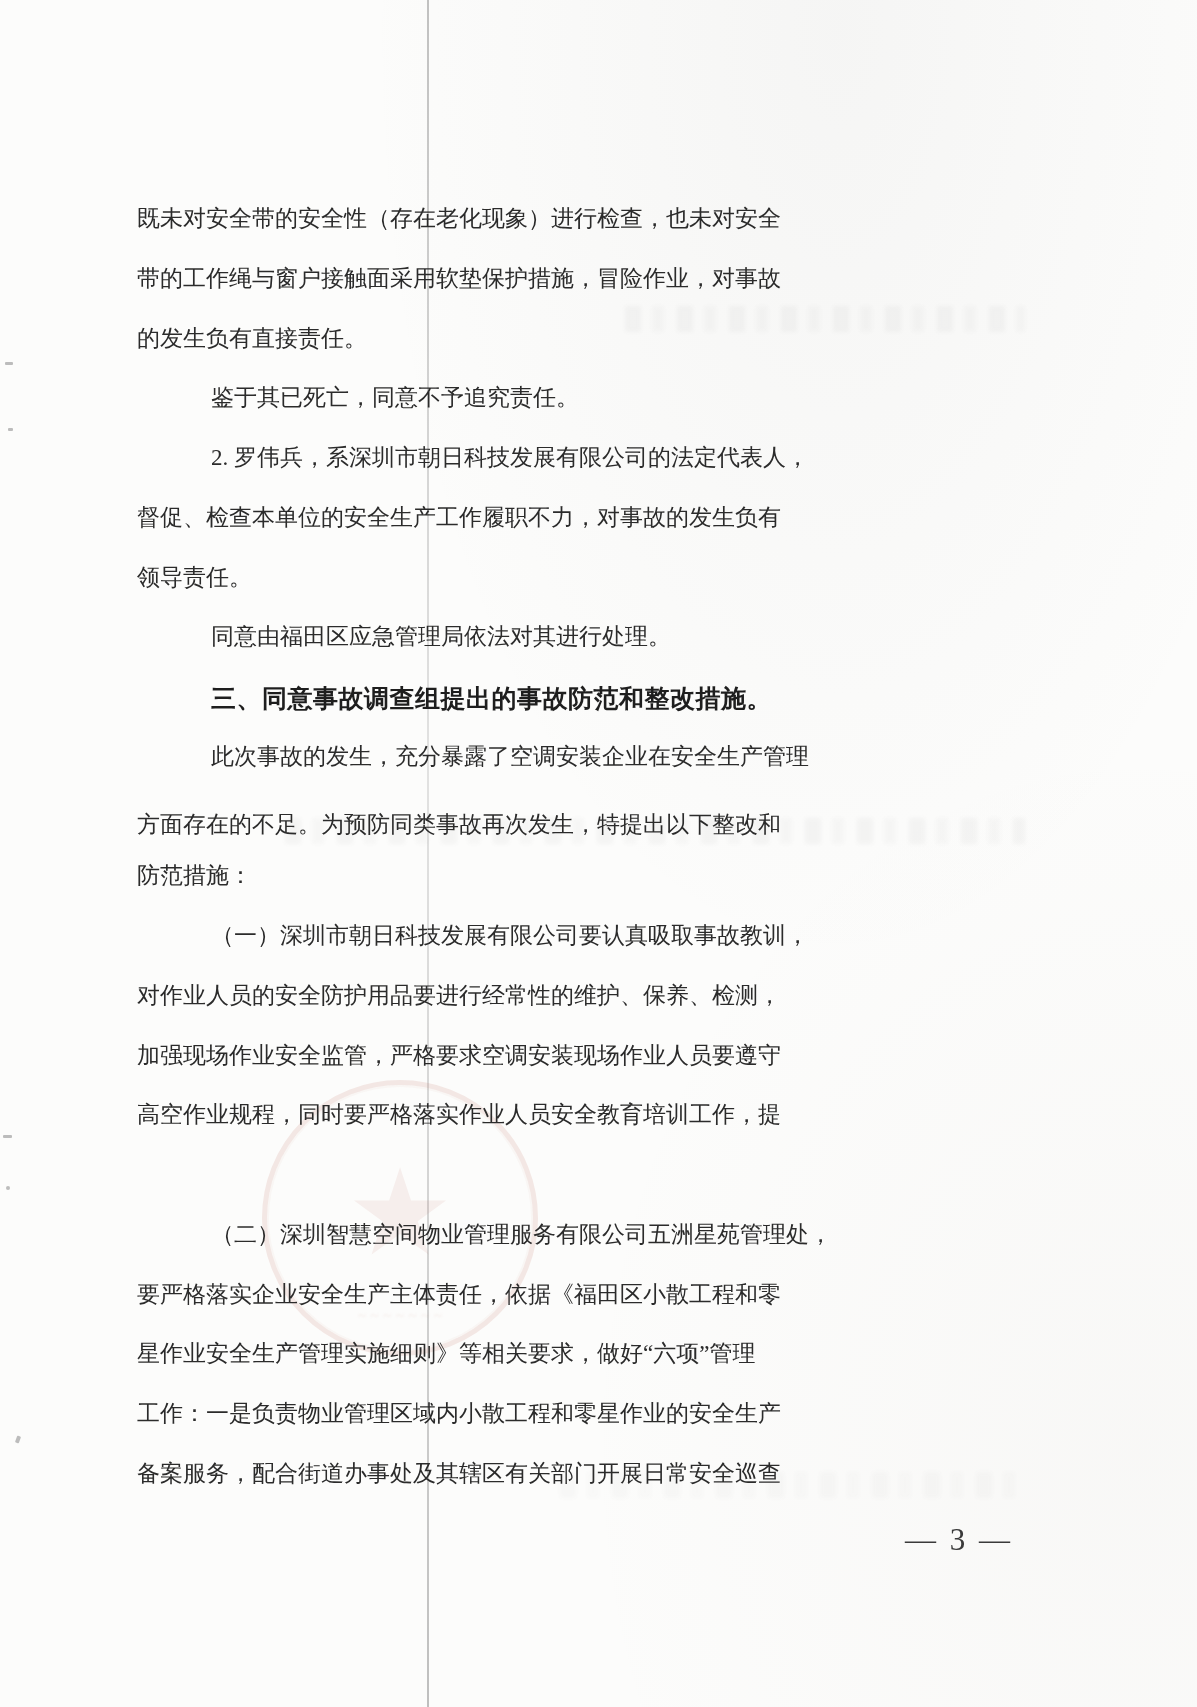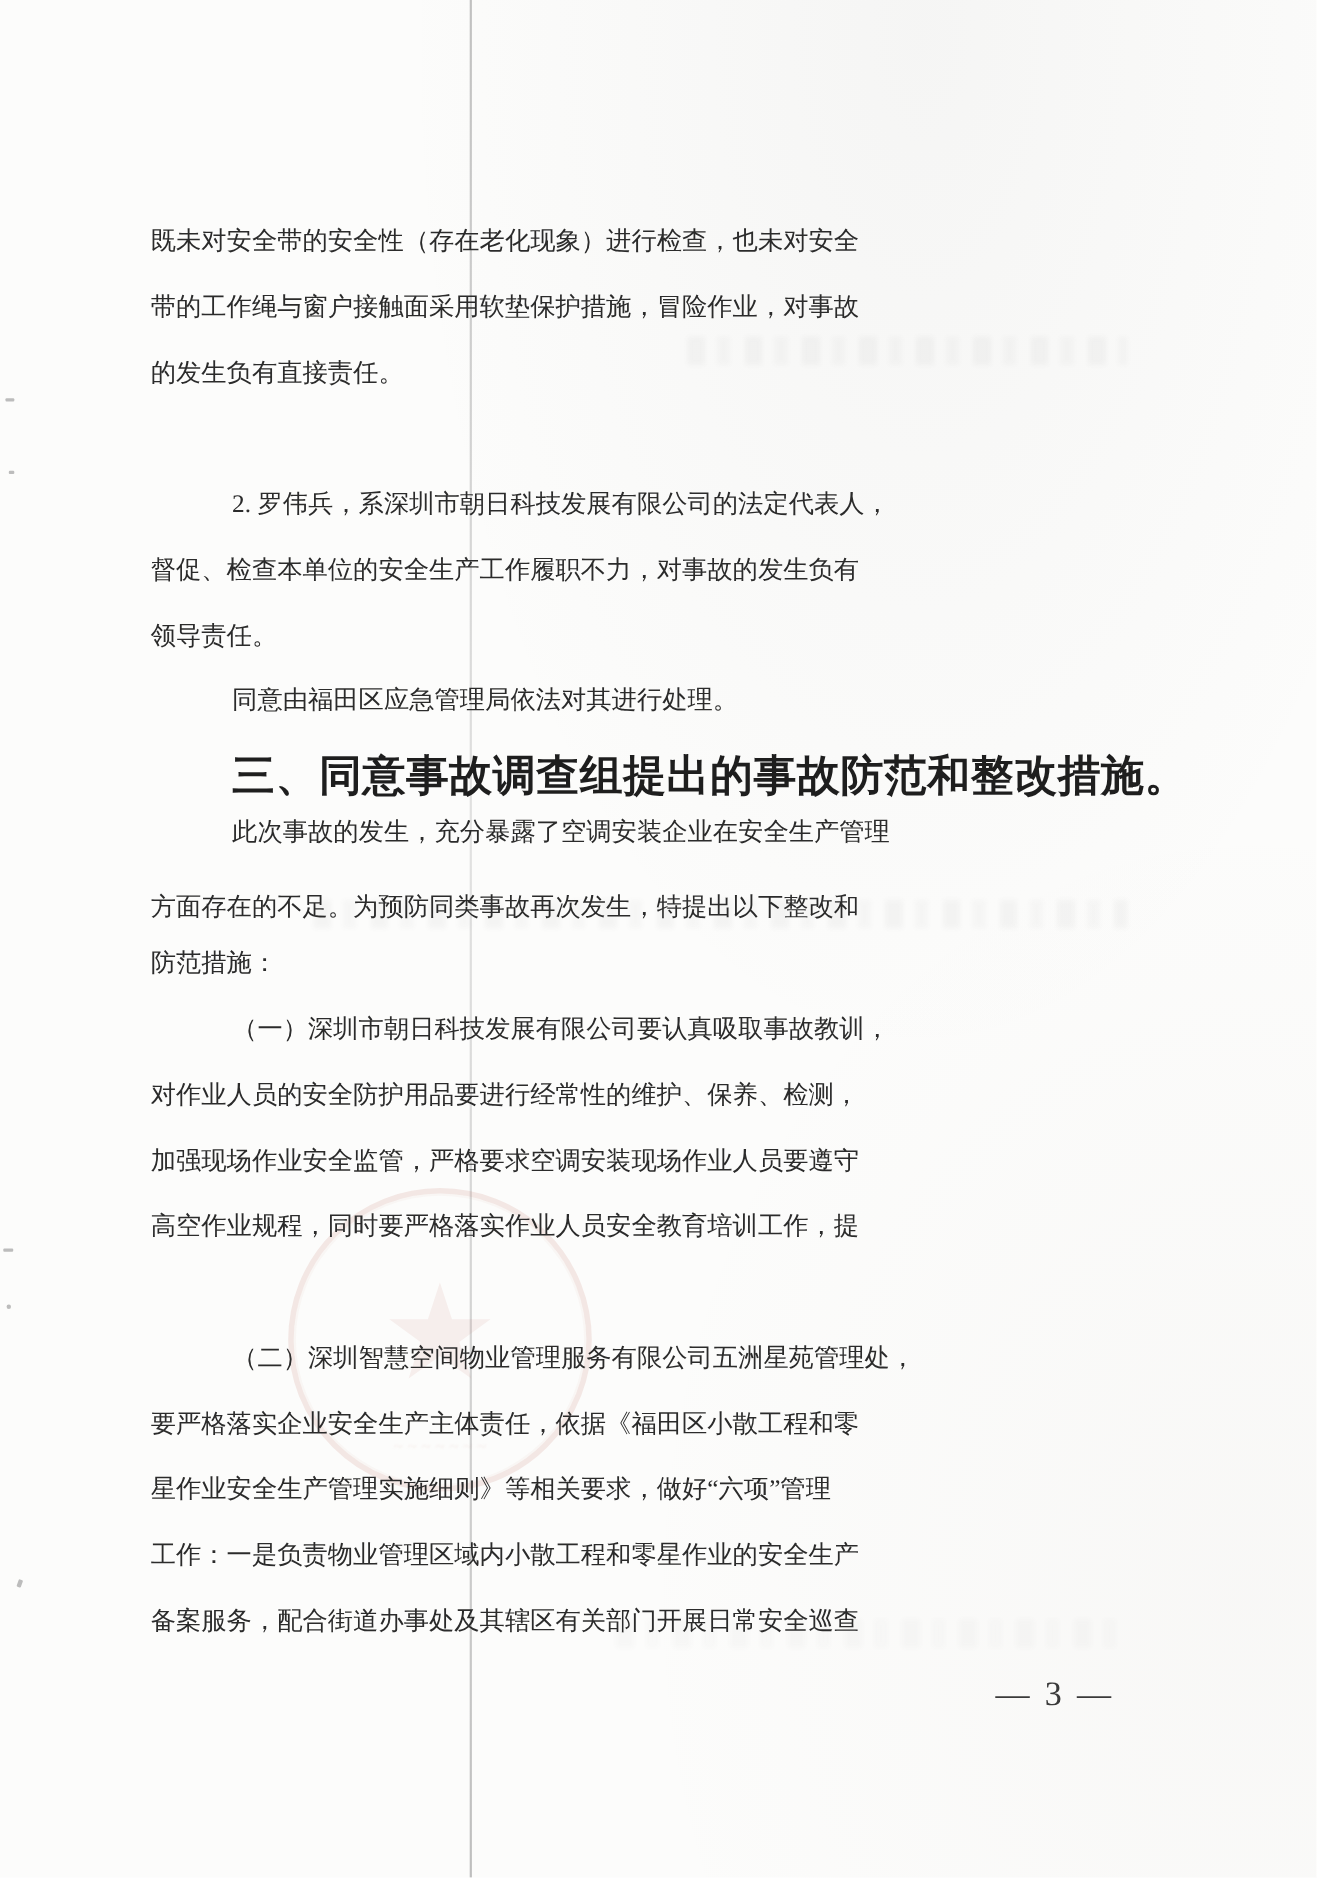--- a/index.html
+++ b/index.html
@@ -20,21 +20,21 @@
       rgba(150,150,150,0.45) 80%, rgba(140,140,140,0.55));
   }
   .text-layer{position:absolute;inset:0;}
   .line{
     position:absolute;
     font-size:23px;line-height:1.15;color:#2b2b2b;
     white-space:pre;letter-spacing:0px;
   }
   .line.bold{
     font-family:"Liberation Sans","DejaVu Sans",sans-serif;
-    font-weight:700;font-size:39px;color:#1e1e1e;letter-spacing:0.5px;
+    font-weight:700;font-size:25px;color:#1e1e1e;letter-spacing:0.5px;
   }
   .page-number{
     position:absolute;left:905px;top:1522px;
     font-size:31px;color:#3a3a3a;letter-spacing:3px;white-space:pre;
   }
   
   .seal{
     position:absolute;left:262px;top:1080px;width:266px;height:266px;
     border-radius:50%;
     border:5px solid rgba(203,130,118,0.17);
@@ -89,20 +89,21 @@
   <div class="speck speck-1"></div>
   <div class="speck speck-2"></div>
   <div class="speck speck-3"></div>
   <div class="speck speck-4"></div>
   <div class="speck speck-5"></div>
 
   <div class="text-layer">
       <div class="line" style="top: 206px; left: 137px;">既未对安全带的安全性（存在老化现象）进行检查，也未对安全</div>
       <div class="line" style="top: 266px; left: 137px;">带的工作绳与窗户接触面采用软垫保护措施，冒险作业，对事故</div>
       <div class="line" style="top: 326px; left: 137px;">的发生负有直接责任。</div>
+      <div class="line" style="top: 385px; left: 211px;">鉴于其已死亡，同意不予追究责任。</div>
       <div class="line" style="top: 445px; left: 211px;">2. 罗伟兵，系深圳市朝日科技发展有限公司的法定代表人，</div>
       <div class="line" style="top: 505px; left: 137px; text-align: right;">督促、检查本单位的安全生产工作履职不力，对事故的发生负有</div>
       <div class="line" style="top: 565px; left: 137px;">领导责任。</div>
       <div class="line" style="top: 624px; left: 211px;">同意由福田区应急管理局依法对其进行处理。</div>
       <div class="line bold" style="top: 684px; left: 211px;">三、同意事故调查组提出的事故防范和整改措施。</div>
       <div class="line" style="top: 744px; left: 211px;">此次事故的发生，充分暴露了空调安装企业在安全生产管理</div>
       <div class="line" style="top: 812px; left: 137px;">方面存在的不足。为预防同类事故再次发生，特提出以下整改和</div>
       <div class="line" style="top: 863px; left: 137px;">防范措施：</div>
       <div class="line" style="top: 923px; left: 211px;">（一）深圳市朝日科技发展有限公司要认真吸取事故教训，</div>
       <div class="line" style="top: 983px; left: 137px;">对作业人员的安全防护用品要进行经常性的维护、保养、检测，</div>

